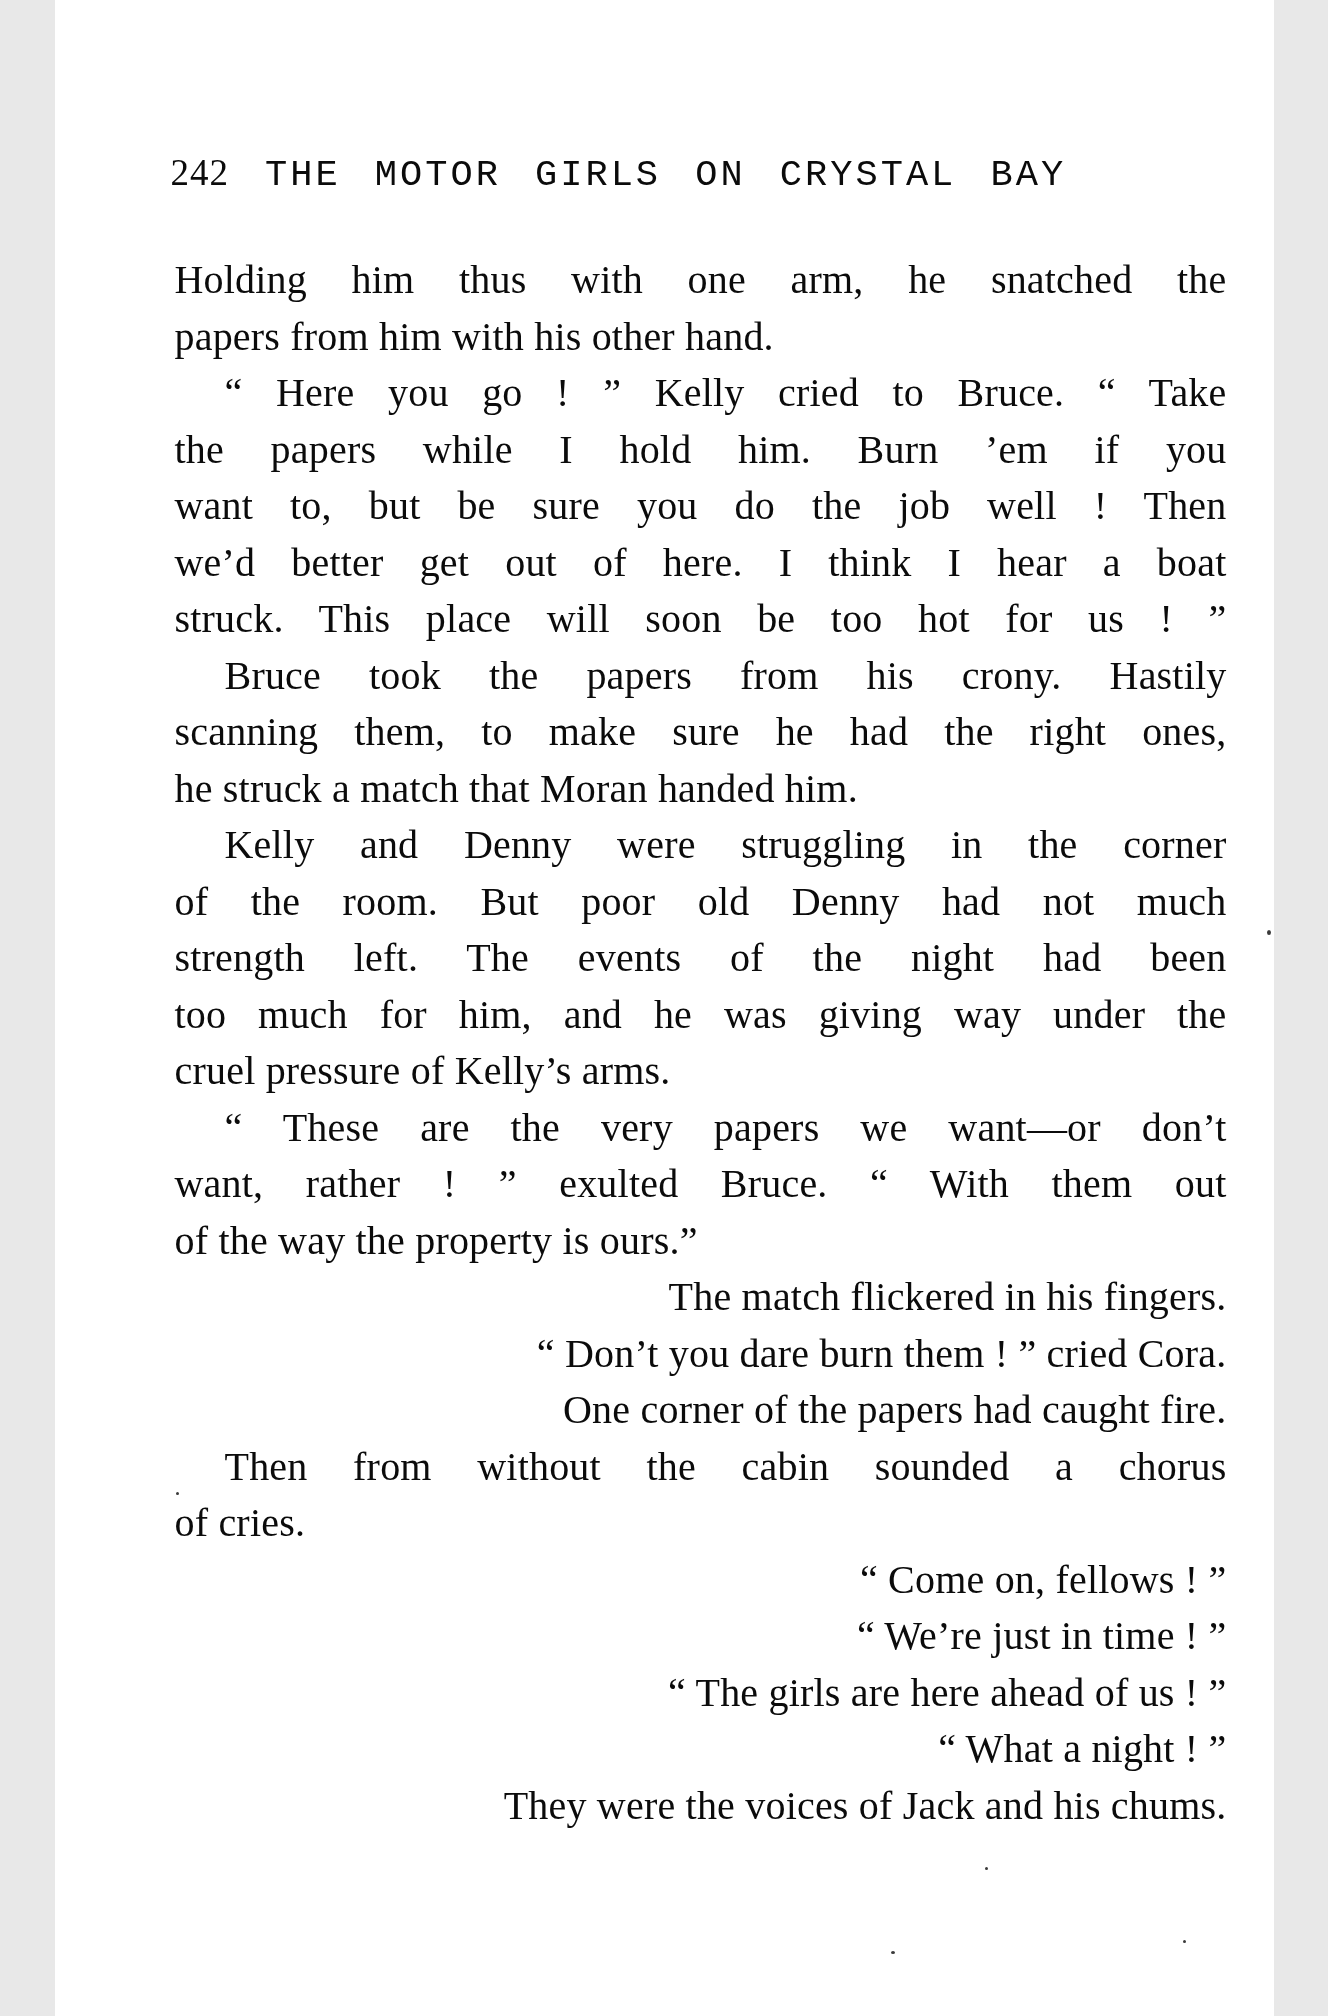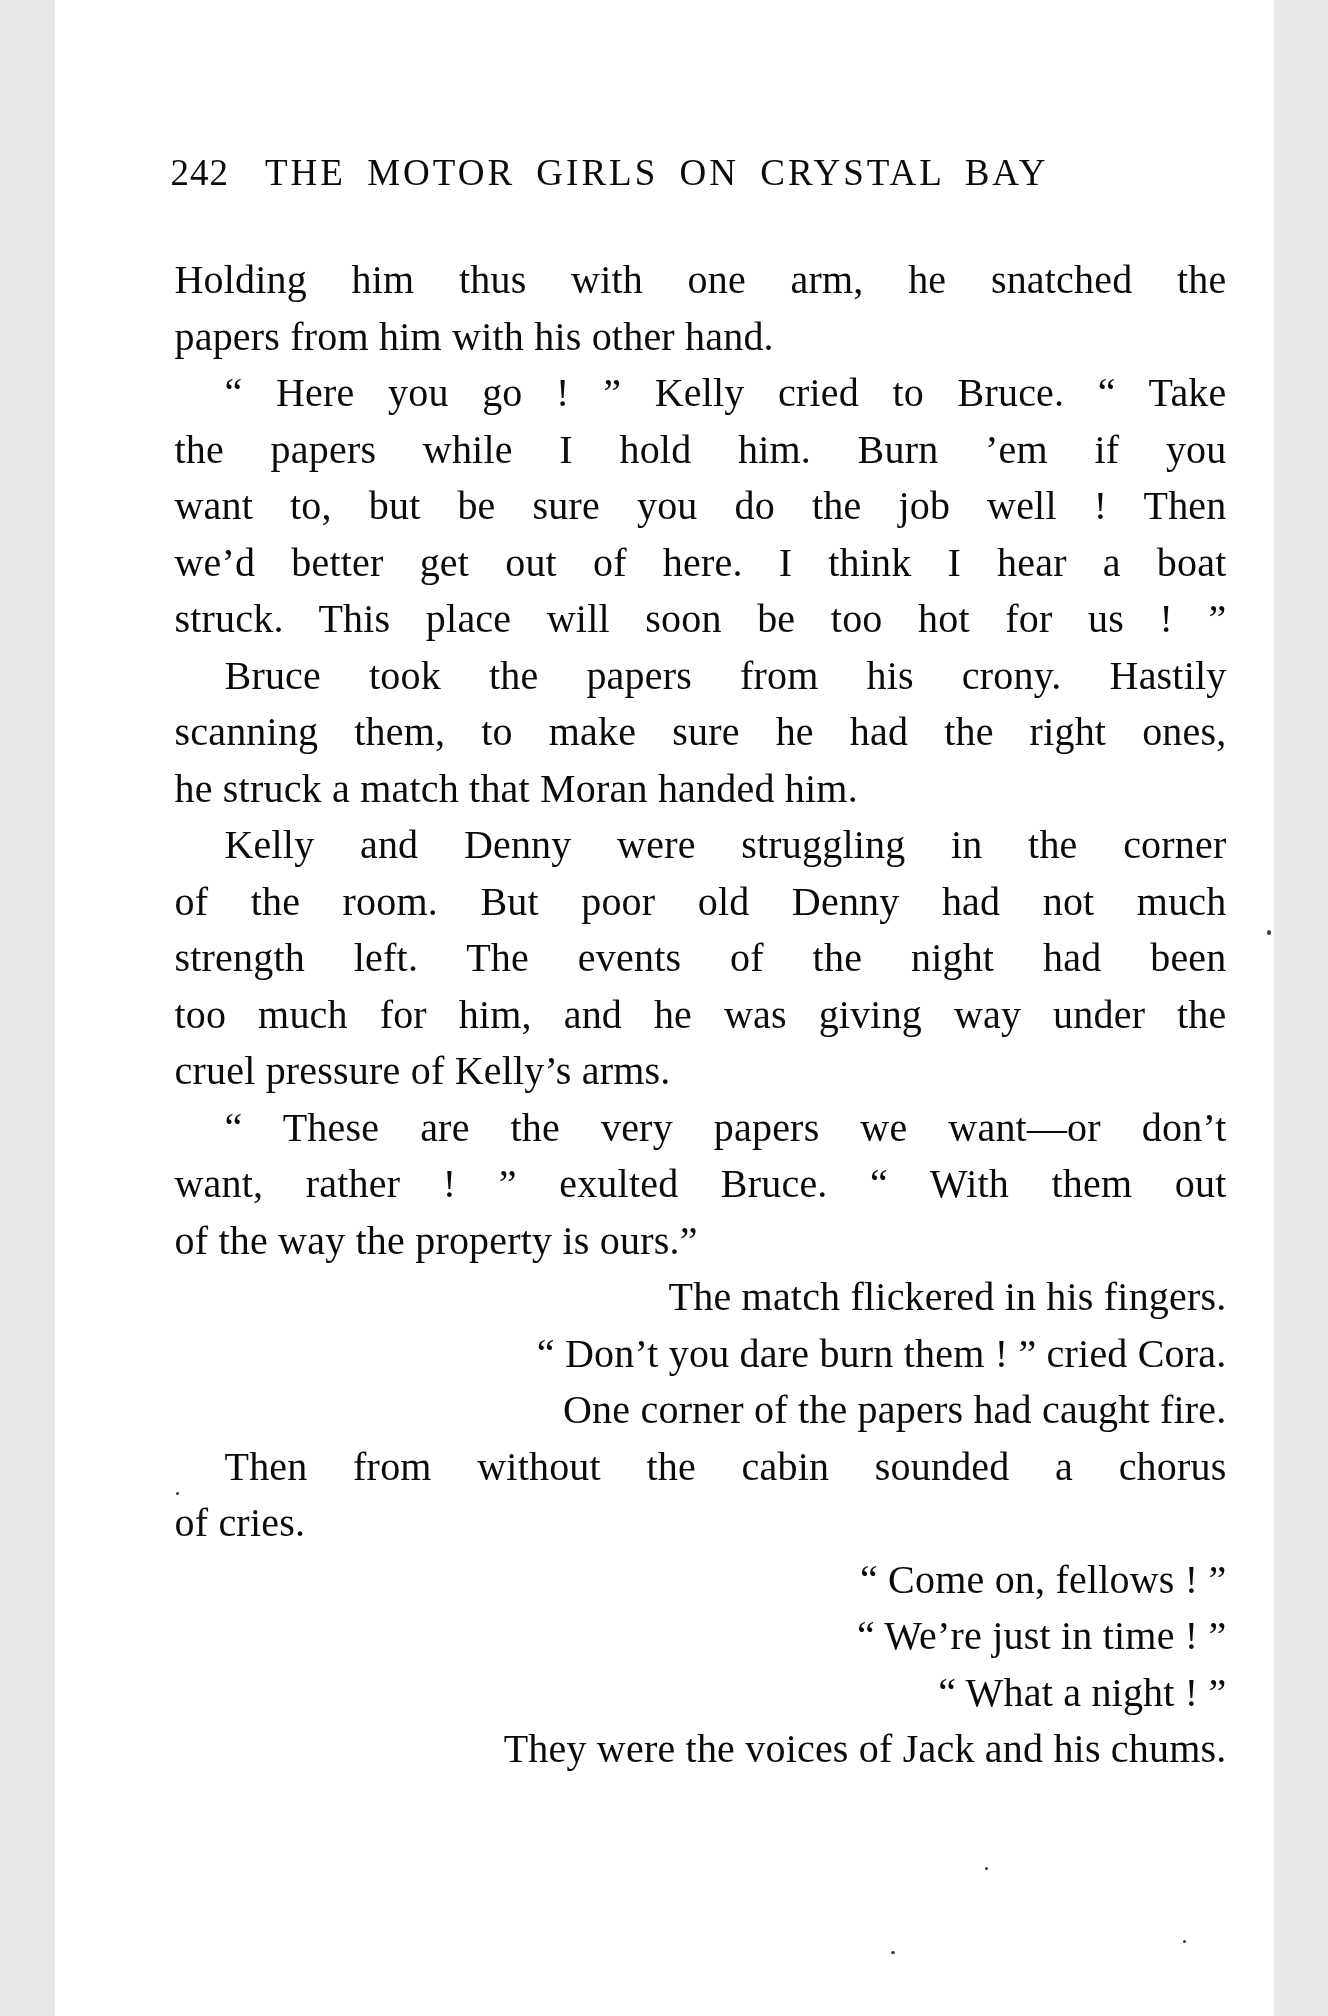--- a/index.html
+++ b/index.html
@@ -11,21 +11,21 @@
     color:#0b0b0b;
     font-family:"Liberation Serif","DejaVu Serif",serif;
     overflow:hidden;
   }
   .running-header {
     position:absolute; left:116px; top:150px; width:1060px;
     display:flex; align-items:baseline;
     font-size:37px; line-height:46px; white-space:nowrap;
   }
   .page-number { margin-right:36px; letter-spacing:1px; }
-  .running-title { letter-spacing:3px; word-spacing:9px; }
+  .running-title { letter-spacing:3px; word-spacing:9px;font-family:Liberation Mono, monospace; }
   .body-text {
     position:absolute; left:120px; top:252px; width:1052px;
     font-size:40px; line-height:56.5px; letter-spacing:0.2px;
   }
   .ln { min-height:56.5px; }
   .j  { text-align:justify; text-align-last:justify; }
   .ind { text-indent:50px;text-align:right; }
   .speck { position:absolute; background:#3a3a3a; border-radius:50%; }
 </style>
 </head>
@@ -57,20 +57,21 @@
     <div class="ln j ind">“ These are the very papers we want—or don’t</div>
     <div class="ln j">want, rather ! ” exulted Bruce.  “ With them out</div>
     <div class="ln">of the way the property is ours.”</div>
     <div class="ln ind">The match flickered in his fingers.</div>
     <div class="ln ind">“ Don’t you dare burn them ! ” cried Cora.</div>
     <div class="ln ind">One corner of the papers had caught fire.</div>
     <div class="ln j ind">Then from without the cabin sounded a chorus</div>
     <div class="ln">of cries.</div>
     <div class="ln ind">“ Come on, fellows ! ”</div>
     <div class="ln ind">“ We’re just in time ! ”</div>
+    <div class="ln ind">“ The girls are here ahead of us ! ”</div>
     <div class="ln ind">“ What a night ! ”</div>
     <div class="ln ind">They were the voices of Jack and his chums.</div>
   </div>
 
   <div class="speck" style="left:1212px; top:930px;  width:4px; height:5px;"></div>
   <div class="speck" style="left:1246px; top:1183px; width:5px; height:4px;"></div>
   <div class="speck" style="left:121px;  top:1492px; width:3px; height:3px;"></div>
   <div class="speck" style="left:930px;  top:1867px; width:3px; height:3px;"></div>
   <div class="speck" style="left:836px;  top:1951px; width:4px; height:3px;"></div>
   <div class="speck" style="left:1128px; top:1940px; width:3px; height:3px;"></div>

